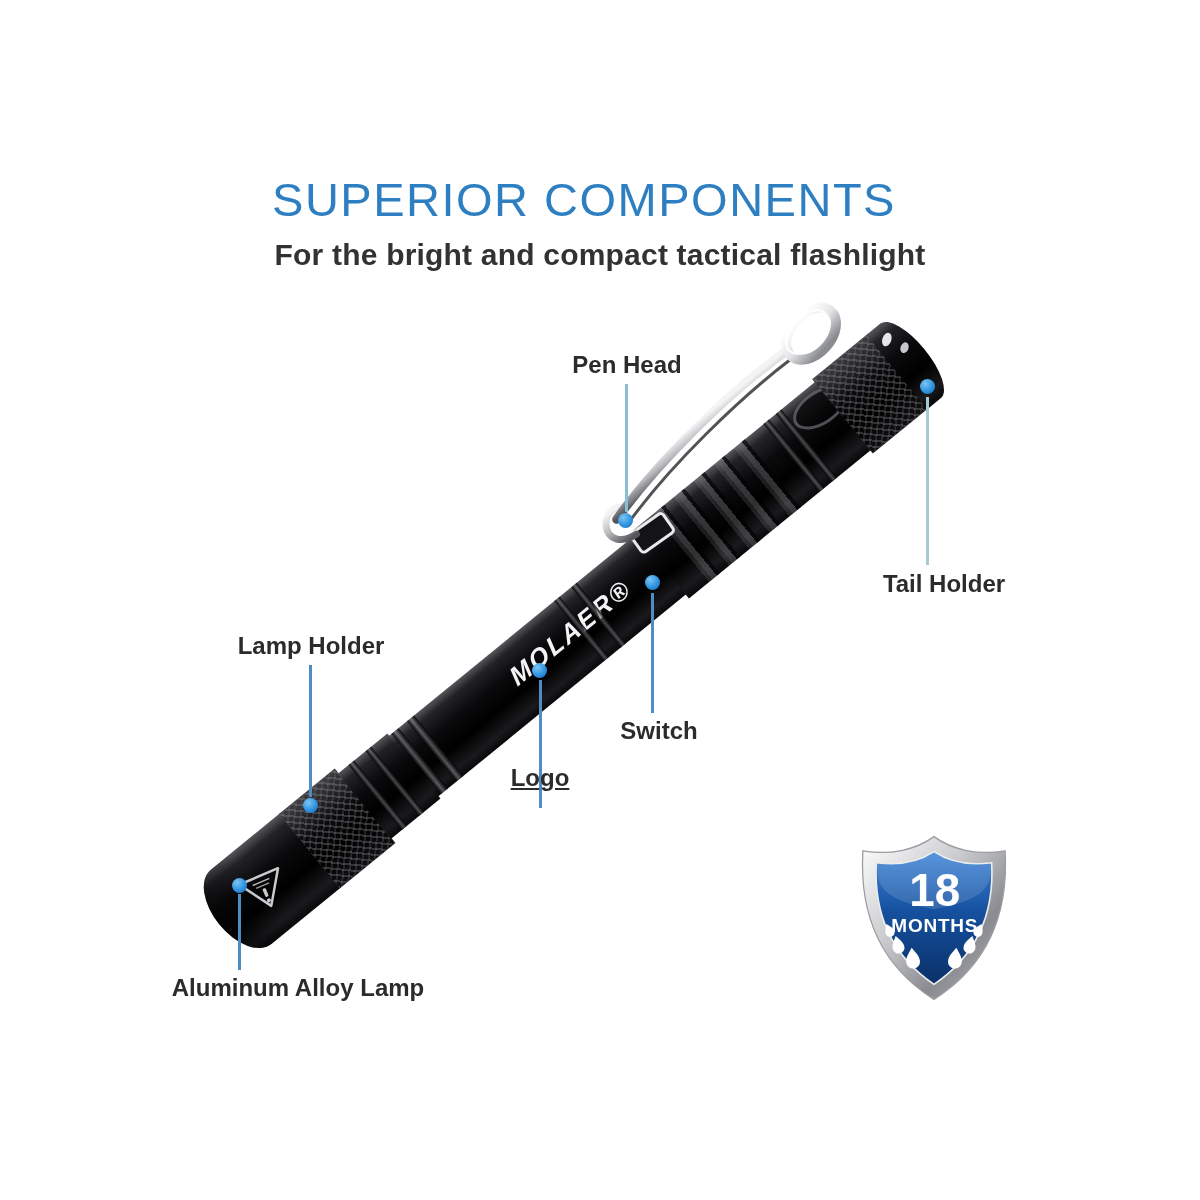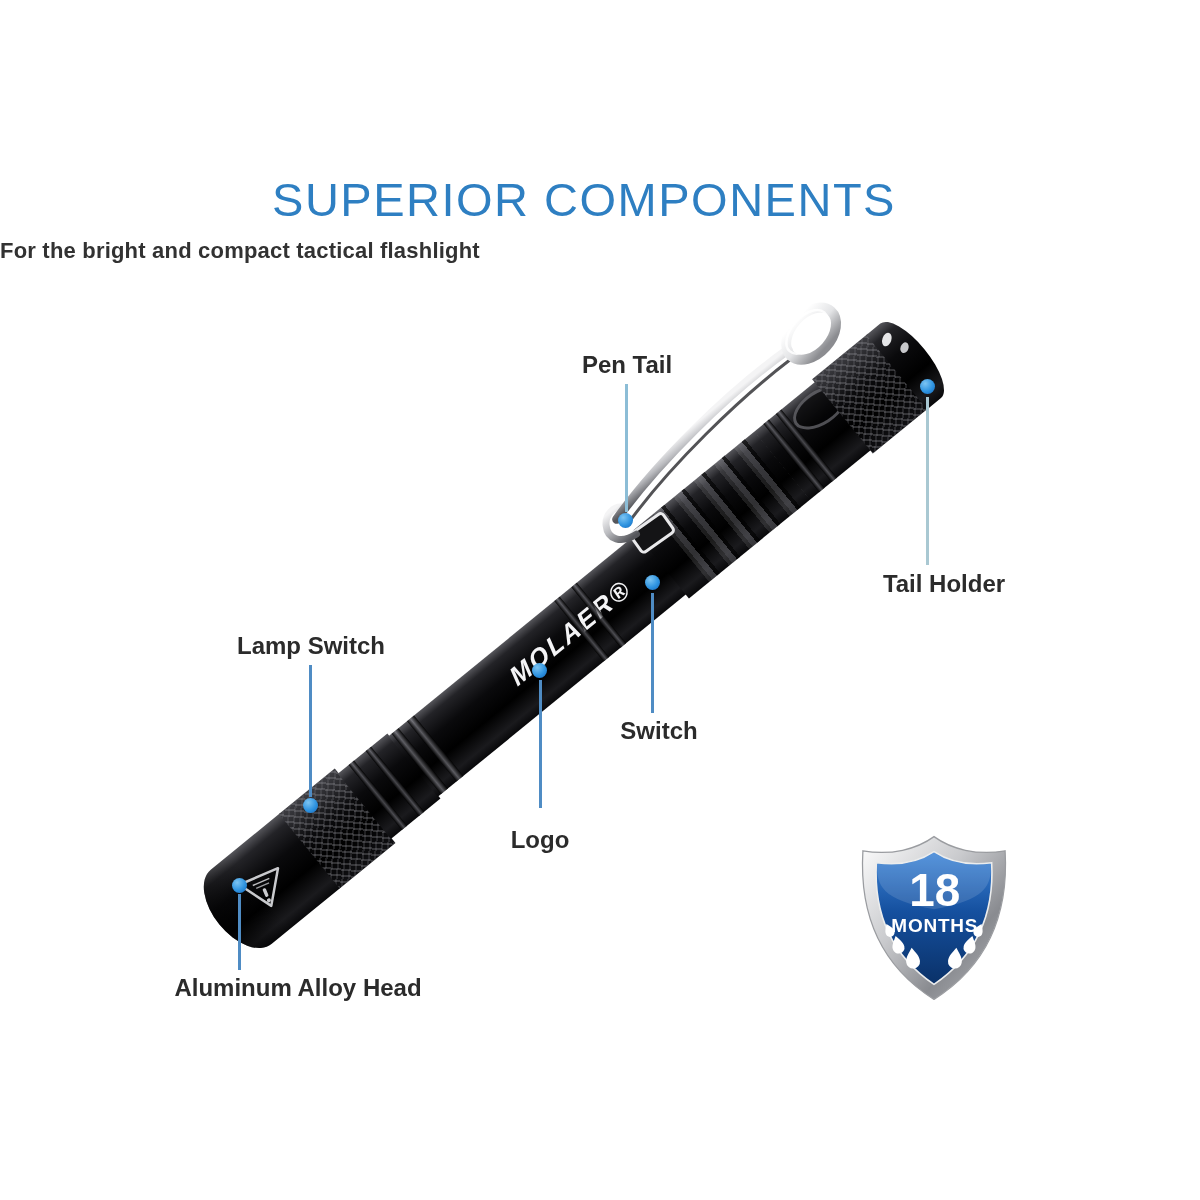--- a/index.html
+++ b/index.html
@@ -9,22 +9,22 @@
     position:relative;overflow:hidden;
   }
   .stage{position:absolute;inset:0;width:1200px;height:1200px;}
 
   
   .title{
     position:absolute;top:172px;left:0;width:1168px;text-align:center;
     font-size:47px;font-weight:400;letter-spacing:1.5px;color:#2e7fc2;
   }
   .subtitle{
-    position:absolute;top:238px;left:0;width:1200px;text-align:left;
-    font-size:22px;font-weight:700;letter-spacing:.2px;color:#323232;
+    position:absolute;top:238px;left:0;width:1200px;text-align:center;
+    font-size:30px;font-weight:700;letter-spacing:.2px;color:#323232;
   }
 
   
   .flashlight{
     position:absolute;left:117px;top:591px;width:910px;height:92px;
     transform:rotate(-39.2deg);
   }
   .seg{
     position:absolute;top:50%;transform:translateY(-50%);
     background:linear-gradient(to bottom,#55555a 0%,#232327 12%,#0a0a0c 36%,#000 64%,#1a1a1d 88%,#08080a 100%);
@@ -73,21 +73,21 @@
   .clip-svg{position:absolute;left:500px;top:-95px;width:400px;height:150px;overflow:visible;}
   .warn-svg{position:absolute;left:34px;top:28px;width:46px;height:42px;transform:rotate(16deg);}
 
   
   .callout-label{position:absolute;transform:translateX(-50%);white-space:nowrap;
     font-size:24px;font-weight:700;color:#2b2b2b;}
   .lbl-pen-clip{left:627px;top:351px;}
   .lbl-tail-switch{left:944px;top:570px;}
   .lbl-lamp-holder{left:311px;top:632px;}
   .lbl-handle{left:659px;top:717px;}
-  .lbl-logo{left:540px;top:826px;}
+  .lbl-logo{left:540px;top:764px;text-decoration:underline;}
   .lbl-aluminum{left:298px;top:974px;}
 
   .leader{position:absolute;width:3px;background:#4f8cc4;}
   .ln-pen-clip{left:625px;top:384px;height:128px;background:#8cbdd6;}
   .ln-tail-switch{left:926px;top:397px;height:168px;background:#a9c8d2;}
   .ln-lamp-holder{left:309px;top:665px;height:132px;}
   .ln-handle{left:651px;top:593px;height:120px;}
   .ln-logo{left:539px;top:680px;height:128px;}
   .ln-aluminum{left:238px;top:894px;height:76px;}
 
@@ -185,26 +185,26 @@
   <div class="leader ln-logo"></div>
   <div class="leader ln-aluminum"></div>
 
   <div class="dot dot-pen-clip"></div>
   <div class="dot dot-tail-switch"></div>
   <div class="dot dot-lamp-holder"></div>
   <div class="dot dot-handle"></div>
   <div class="dot dot-logo"></div>
   <div class="dot dot-aluminum"></div>
 
-  <div class="callout-label lbl-pen-clip">Pen Tail</div>
+  <div class="callout-label lbl-pen-clip">Pen Head</div>
   <div class="callout-label lbl-tail-switch">Tail Holder</div>
-  <div class="callout-label lbl-lamp-holder">Lamp Switch</div>
+  <div class="callout-label lbl-lamp-holder">Lamp Holder</div>
   <div class="callout-label lbl-handle">Switch</div>
   <div class="callout-label lbl-logo">Logo</div>
-  <div class="callout-label lbl-aluminum">Aluminum Alloy Head</div>
+  <div class="callout-label lbl-aluminum">Aluminum Alloy Lamp</div>
 
   <div class="badge">
     <svg viewBox="0 0 100 107">
       <defs>
         <linearGradient id="silverG" x1="0" y1="0" x2="1" y2="1">
           <stop offset="0" stop-color="#ffffff"></stop>
           <stop offset="0.4" stop-color="#c9cacd"></stop>
           <stop offset="0.7" stop-color="#898b90"></stop>
           <stop offset="1" stop-color="#b4b6ba"></stop>
         </linearGradient>

